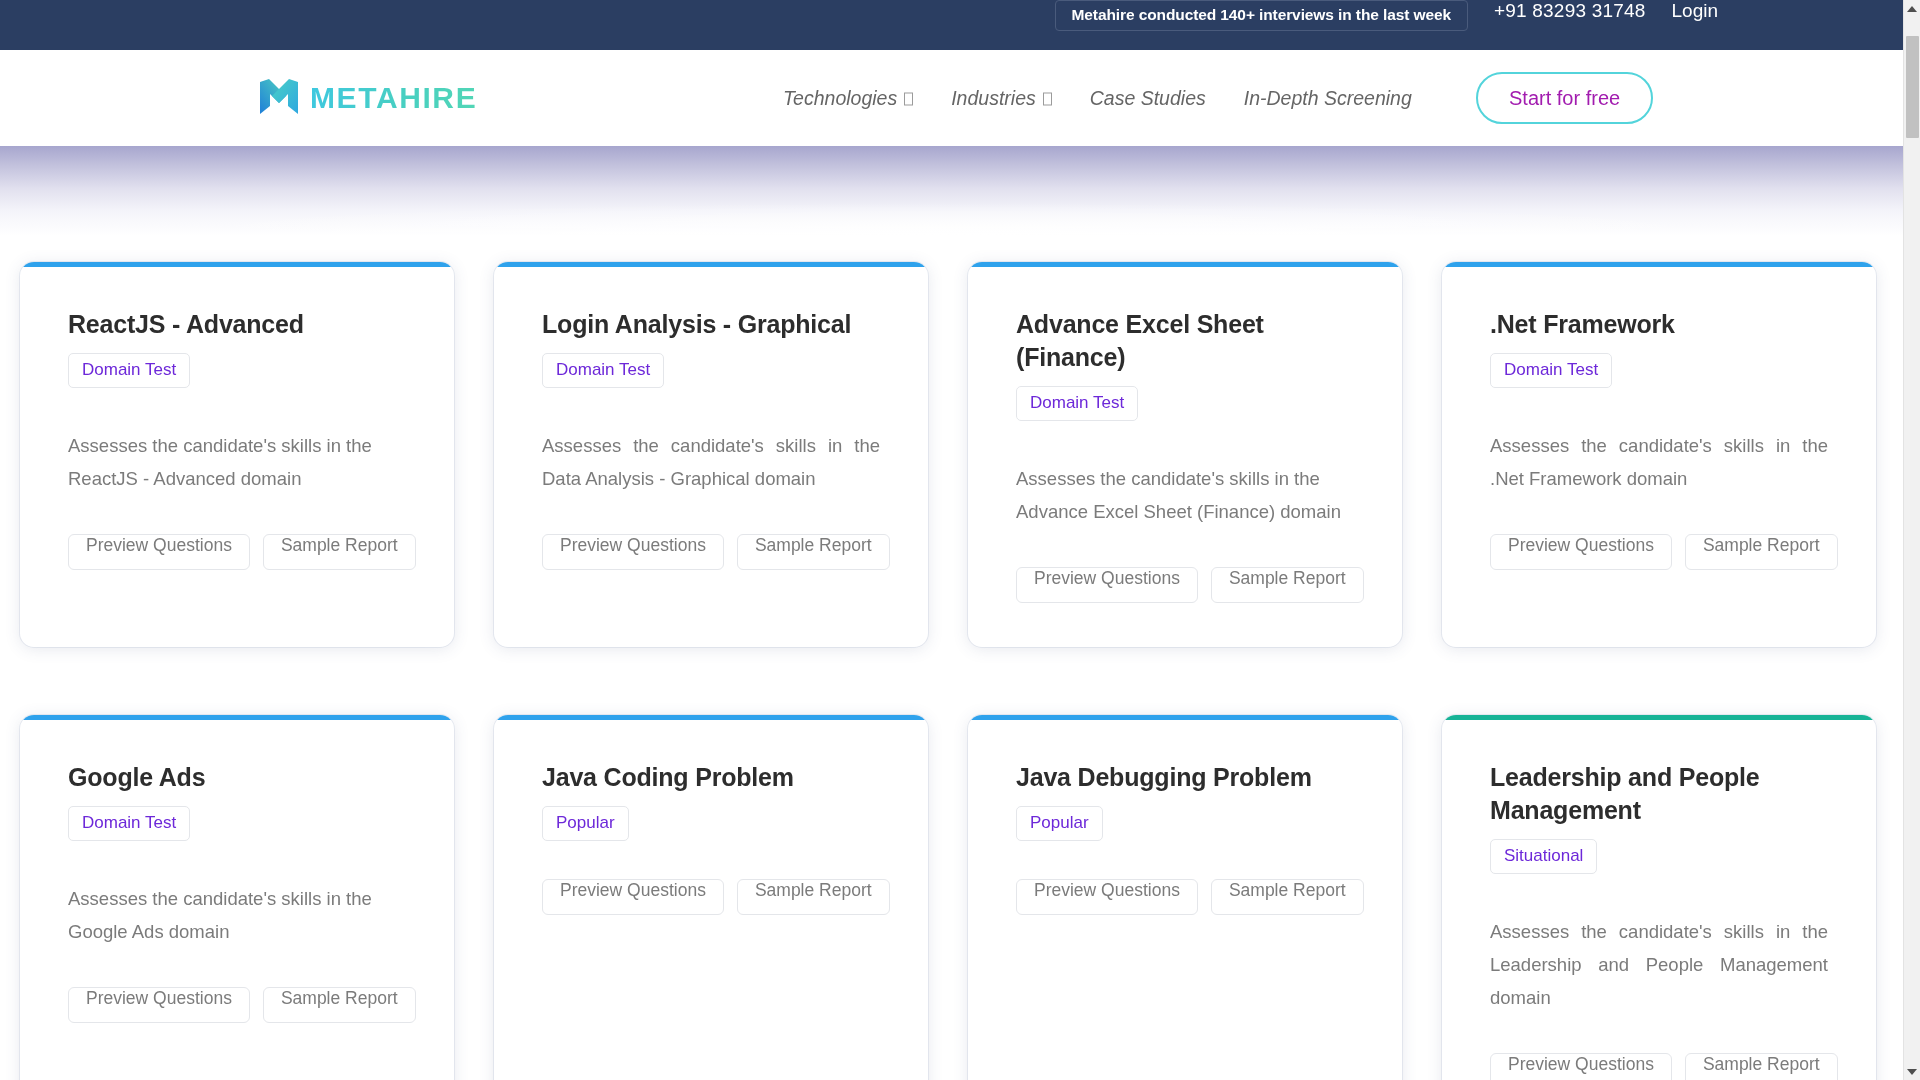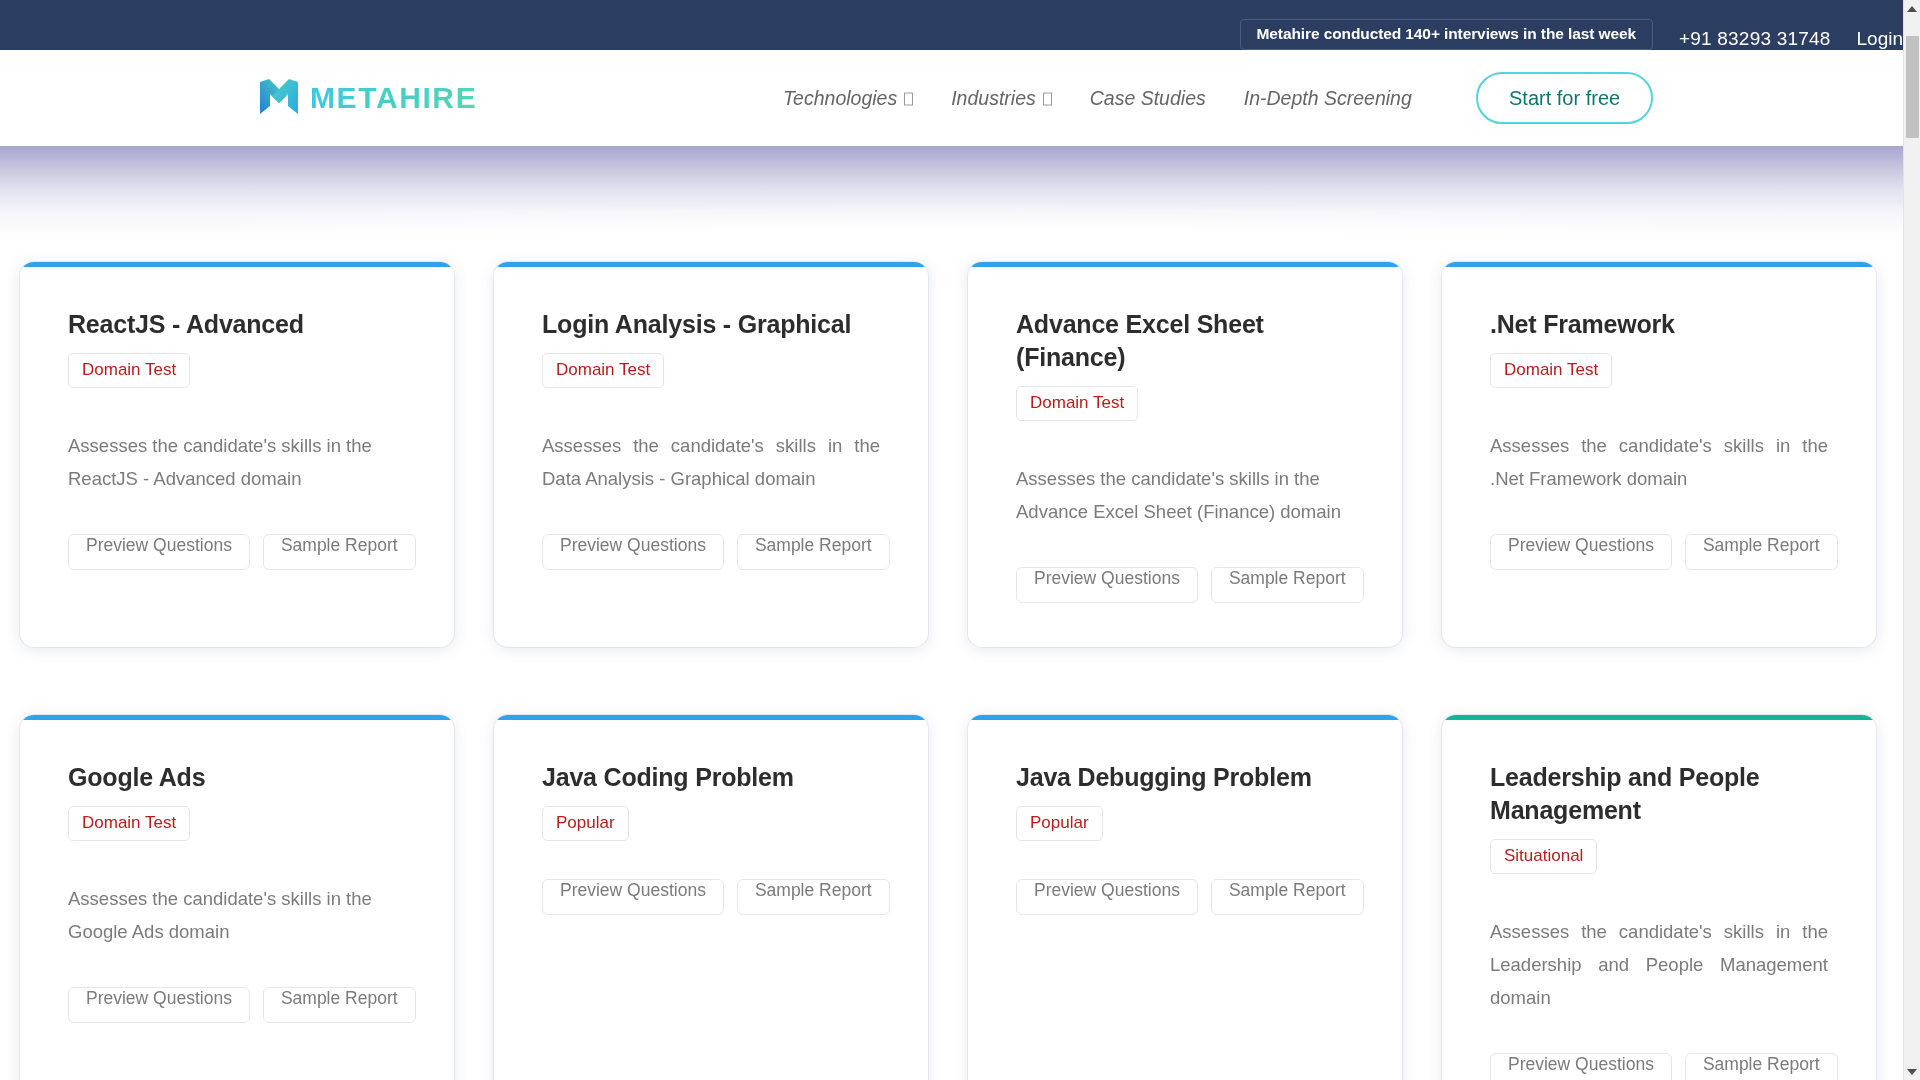--- a/index.html
+++ b/index.html
@@ -31,22 +31,23 @@
     overflow: hidden;
     background: #ffffff;
   }
 
   
   .announce-bar {
     position: relative;
     height: 50px;
     background: #2b3e62;
     display: flex;
-    align-items: flex-end;
+    align-items: flex-start;
     justify-content: flex-end;
+    padding-right: 185px;
     gap: 26px;
   }
   .announce-pill {
     border: 1px solid #4a5b7c;
     border-radius: 4px;
     padding: 5px 16px 6px;
     color: #ffffff;
     font-size: 15.5px;
     font-weight: 700;
     letter-spacing: -0.1px;
@@ -133,21 +134,21 @@
     transform: translateY(-50%);
     height: 52px;
     padding: 0 31px;
     display: flex;
     align-items: center;
     justify-content: center;
     border: 2px solid #53d4db;
     border-radius: 26px;
     background: #ffffff;
     font-size: 20px;
-    color: #0f766e;
+    color: #a21caf;
     white-space: nowrap;
     cursor: pointer;
   }
 
   
   .hero-fade {
     position: relative;
     height: 90px;
     background: linear-gradient(180deg, #a7a6ce 0%, #c3c2dd 22%, #e2e1ef 48%, #f4f4fa 72%, #ffffff 100%);
   }
@@ -201,21 +202,21 @@
     letter-spacing: -0.2px;
     margin-bottom: 12px;
   }
 
   .card-badge {
     display: inline-block;
     border: 1px solid #e4e6ea;
     border-radius: 5px;
     padding: 6px 13px 7px;
     font-size: 17px;
-    color: #b91c1c;
+    color: #6d28d9;
     background: #ffffff;
     cursor: pointer;
   }
 
   .card-desc {
     margin-top: 42px;
     font-size: 18.5px;
     line-height: 1.78;
     color: #7b7b7b;
   }

